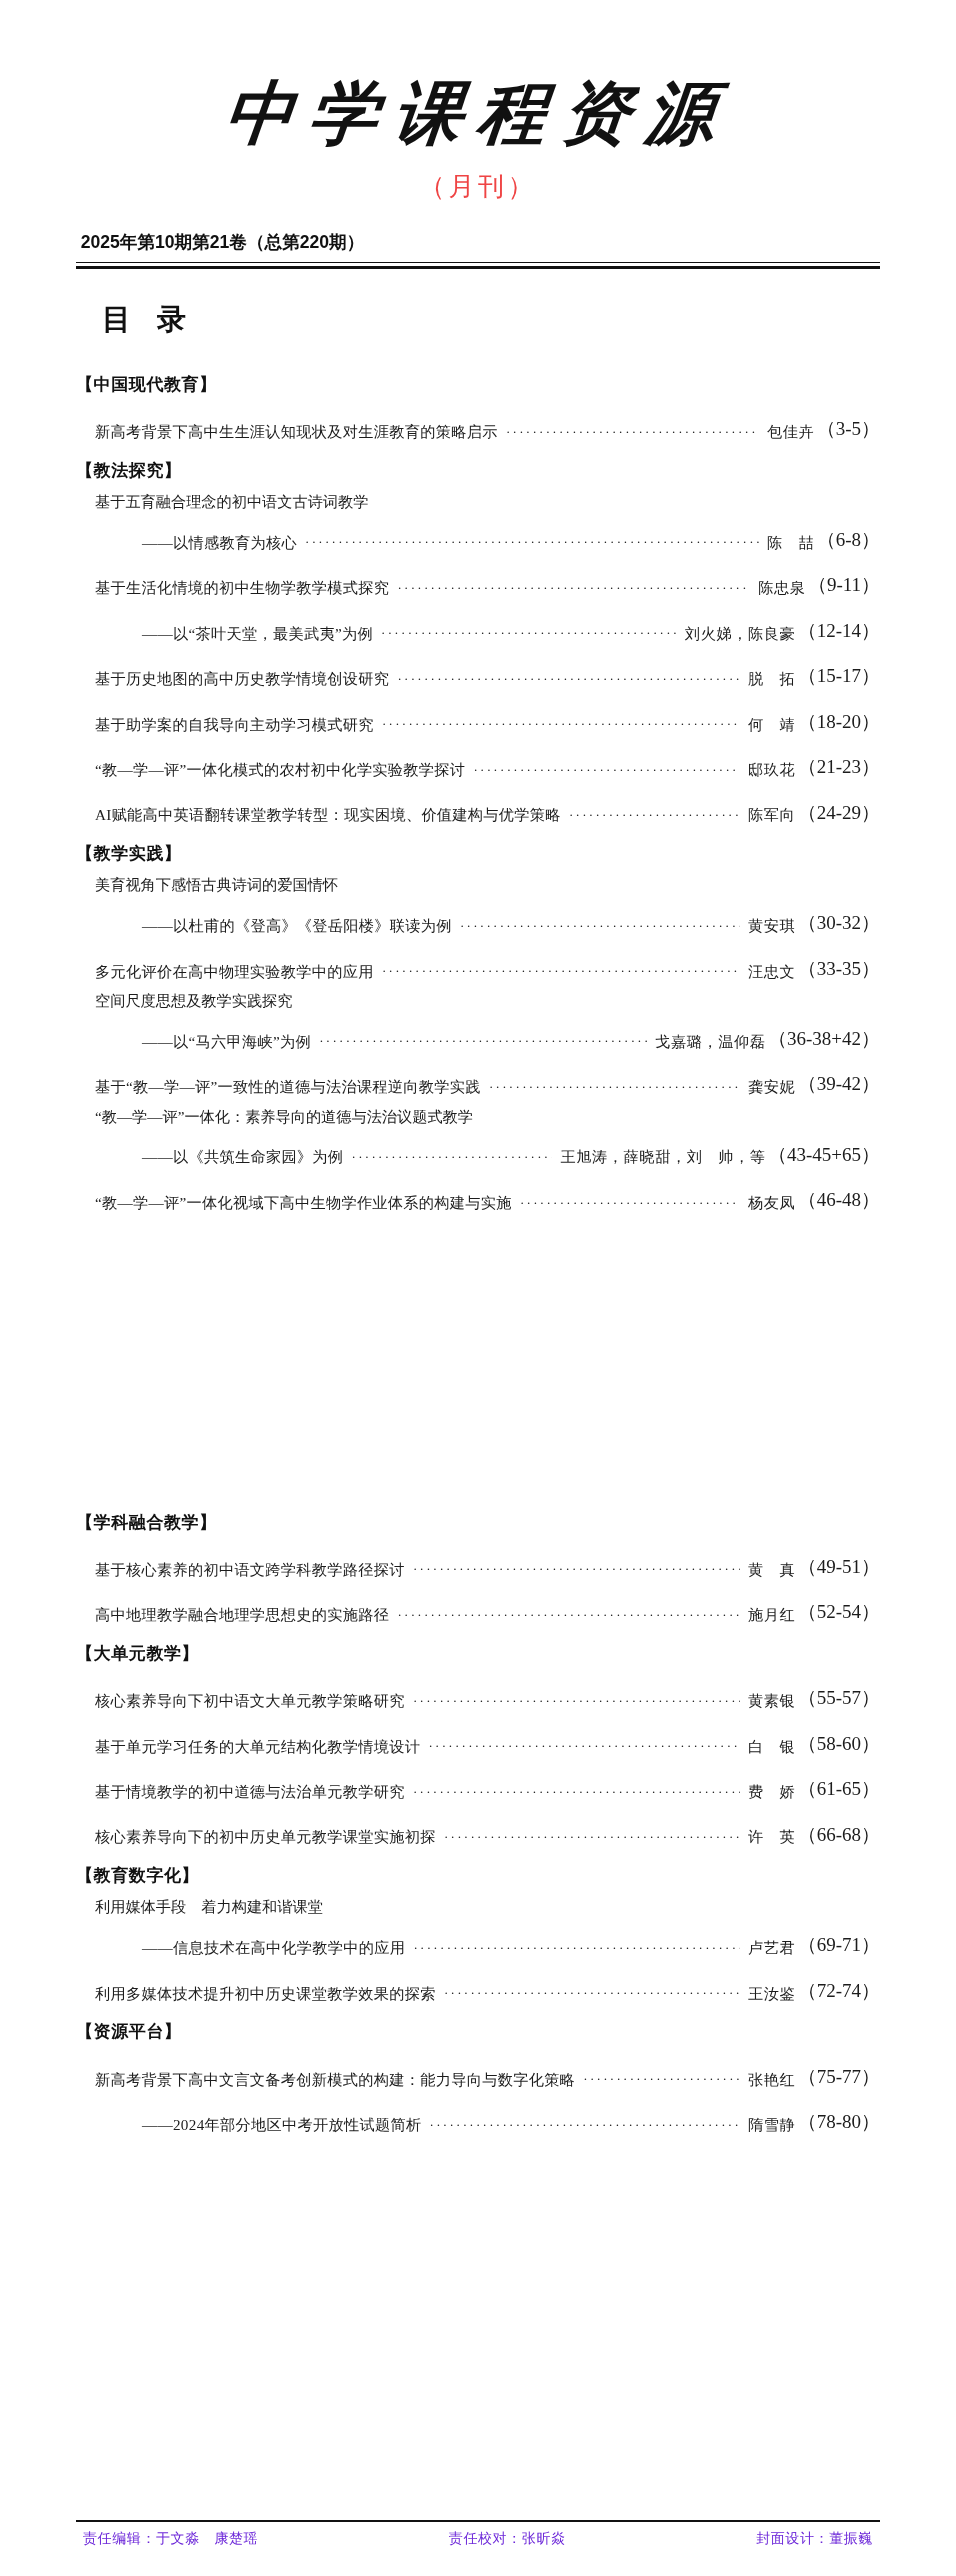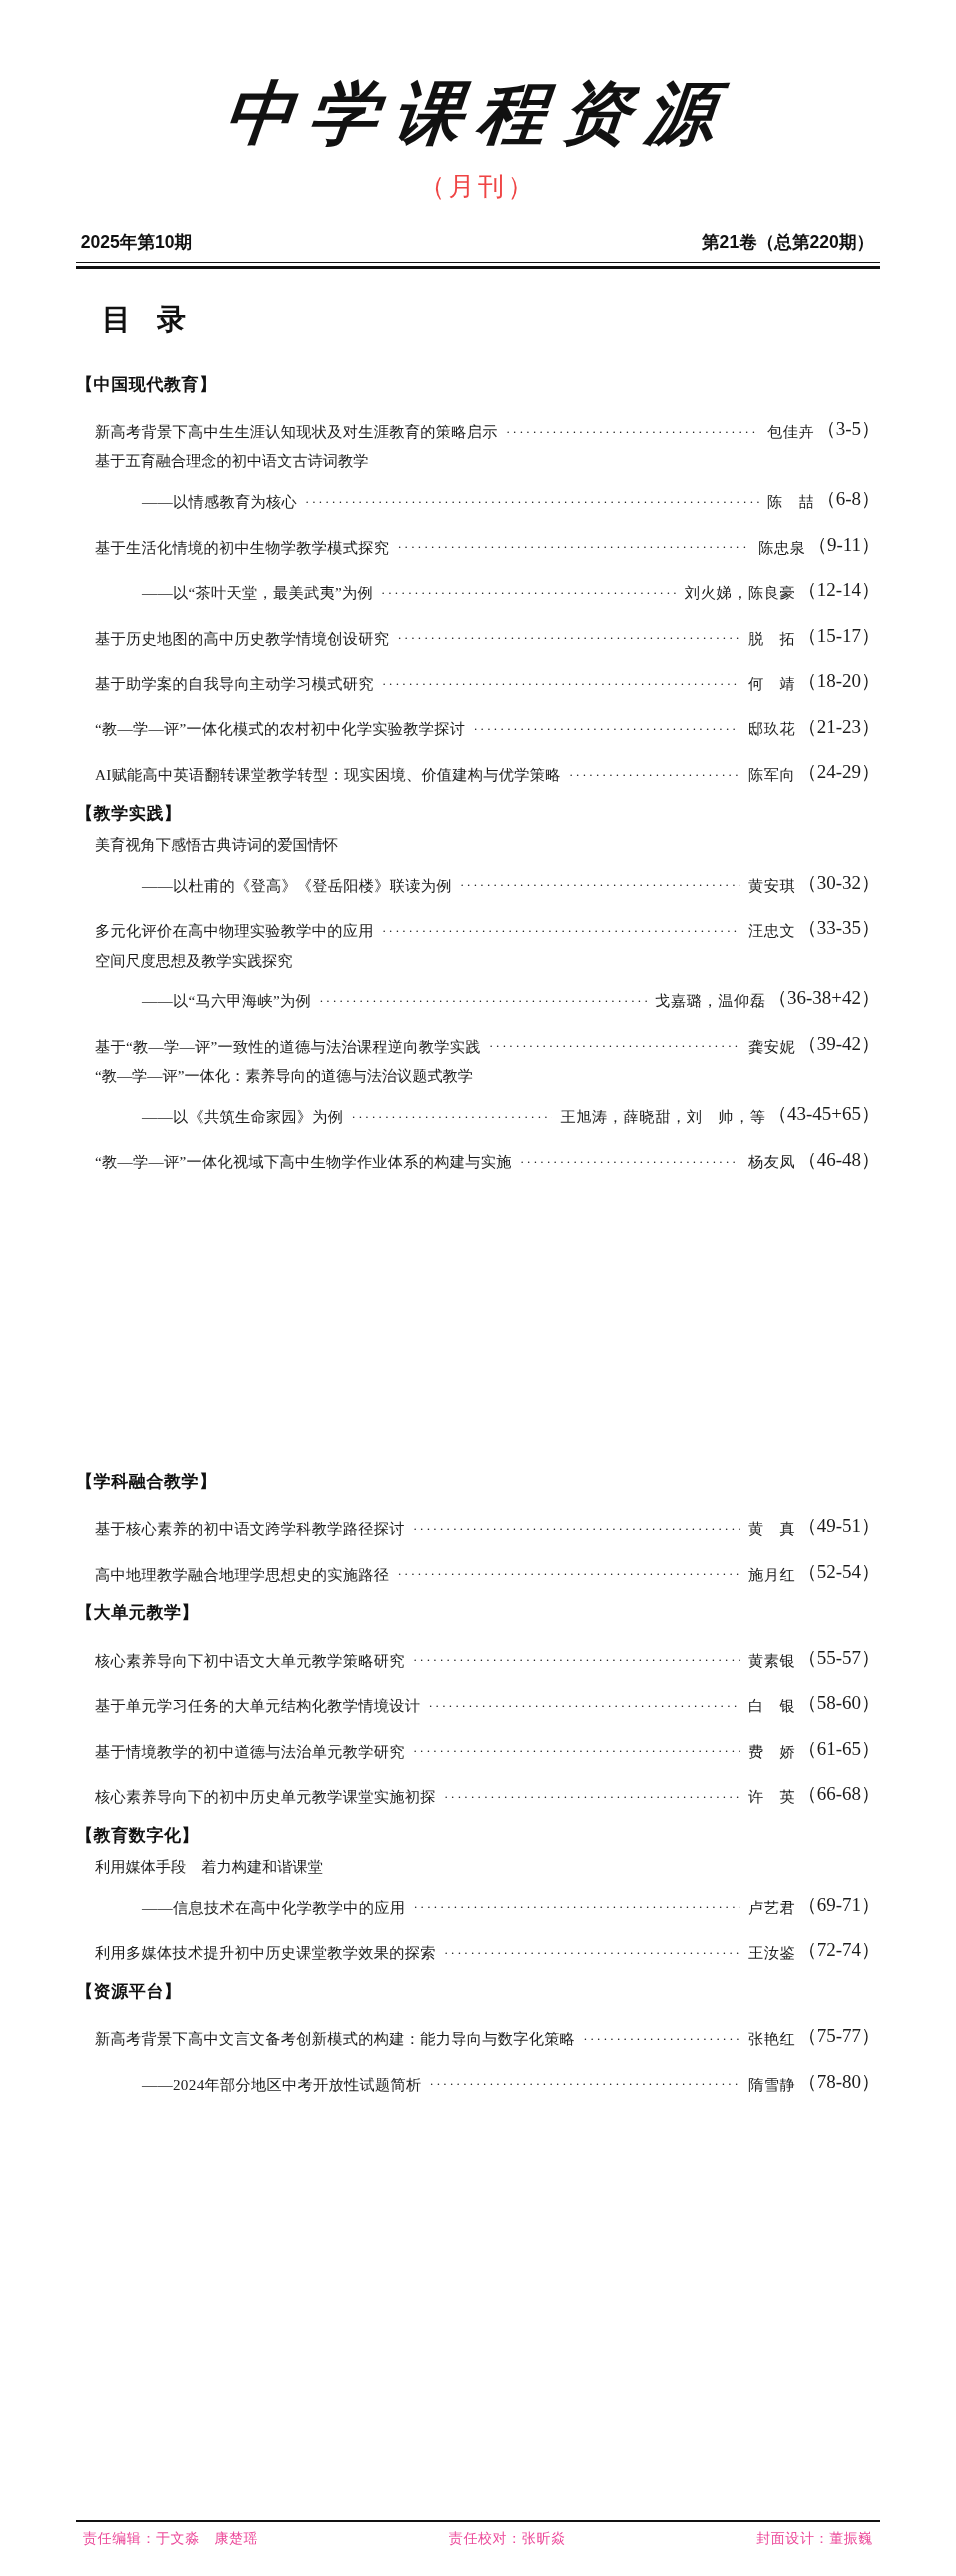--- a/index.html
+++ b/index.html
@@ -45,21 +45,21 @@
     font-size: 26px;
     letter-spacing: 3.5px;
     color: #ef4444;
     font-family: "Liberation Serif", serif;
   }
 
   
   .issue-line {
     margin-top: 26px;
     display: flex;
-    justify-content: space-between;
+    justify-content: flex-start;
     align-items: flex-end;
     font-size: 17.6px;
     font-weight: 700;
     font-family: "Liberation Sans", sans-serif;
     letter-spacing: 0px;
     color: #111111;
   }
   .issue-line .right { padding-right: 5.9px; }
   .issue-left { padding-left: 4.7px; }
 
@@ -161,21 +161,21 @@
   }
   .footer-rule {
     border-top: 2.3px solid #111111;
     margin-bottom: 8.2px;
   }
   .footer-row {
     display: flex;
     justify-content: space-between;
     font-size: 14px;
     font-family: "Liberation Sans", sans-serif;
-    color: #ec4899;
+    color: #6d28d9;
     letter-spacing: 0.6px;
     padding: 0 7px;
   }
   .footer-row > div { white-space: nowrap; }
 </style>
 </head>
 <body>
 
 <div class="page">
 
@@ -198,20 +198,21 @@
         <div class="entry">
           <div class="entry-row">
             <span class="etitle">新高考背景下高中生生涯认知现状及对生涯教育的策略启示</span>
             <span class="leader">·······································································································································</span>
             <span class="eauthor">包佳卉</span>
             <span class="epages">（3-5）</span>
           </div>
         </div>
       </div>
       <div class="section">
+        <div class="section-title">【教法探究】</div>
         <div class="entry">
           <div class="entry-title-line">基于五育融合理念的初中语文古诗词教学</div>
           <div class="entry-row sub">
             <span class="etitle">——以情感教育为核心</span>
             <span class="leader">·······································································································································</span>
             <span class="eauthor">陈　喆</span>
             <span class="epages">（6-8）</span>
           </div>
         </div>
         <div class="entry">

